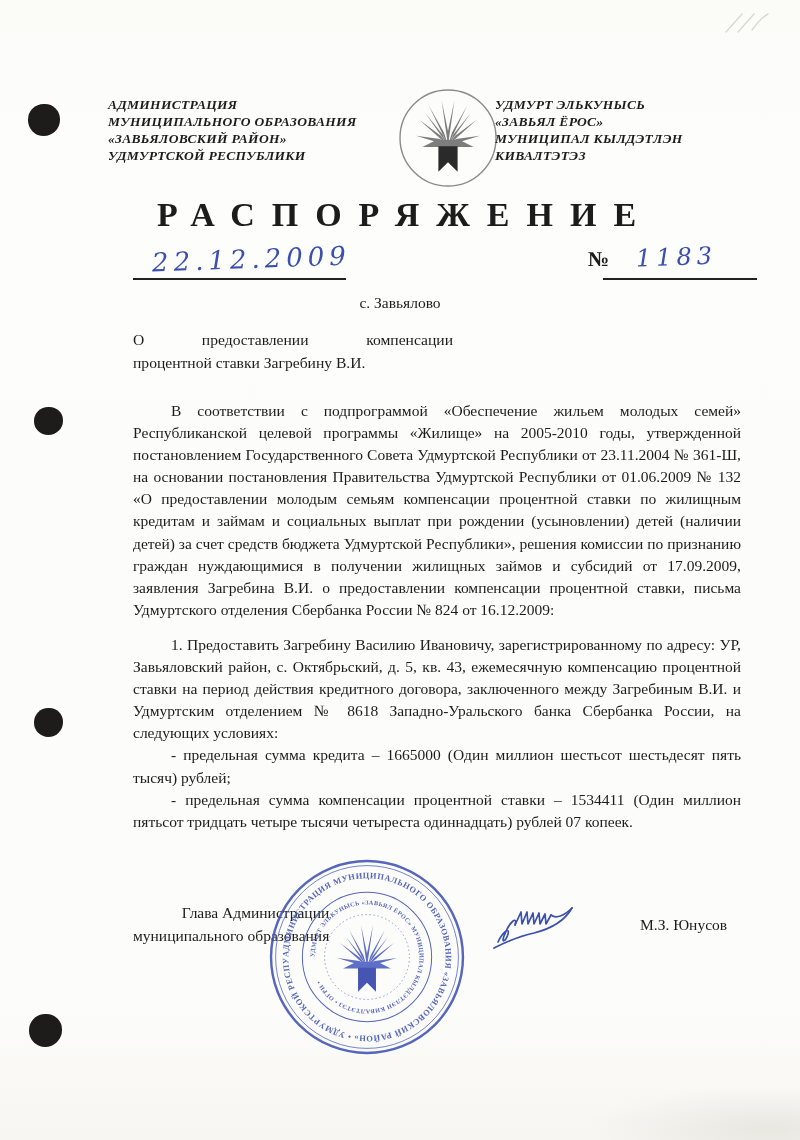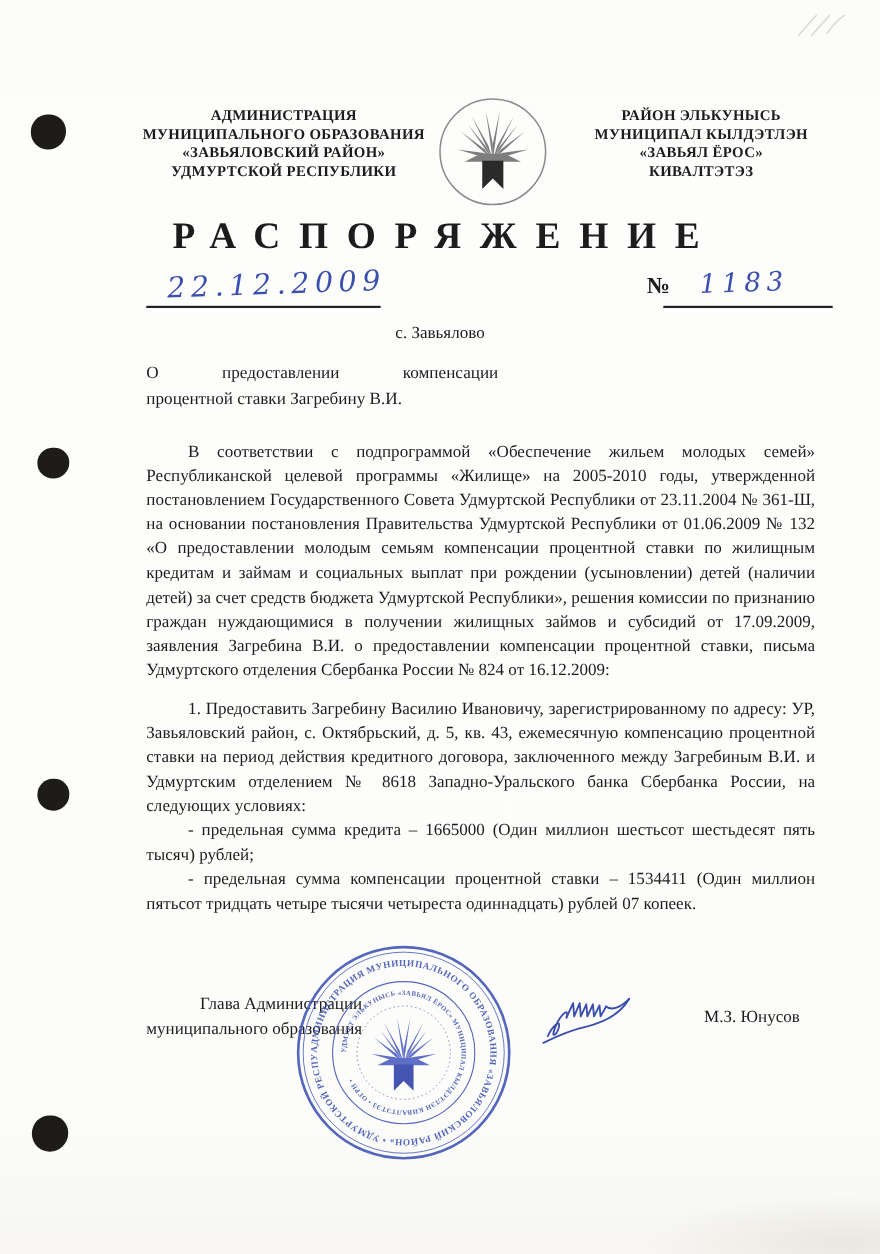--- a/index.html
+++ b/index.html
@@ -12,21 +12,21 @@
       linear-gradient(180deg, #fbfbf8 0%, #fdfdfc 12%, #fcfcfa 88%, #f7f6f2 100%);
     font-family:"Liberation Serif", serif;
     color:#1c1c1c;
     overflow:hidden;
   }
 
   
   .dot { position:absolute; background:#1d1c1b; border-radius:50% 48% 52% 50%; }
 
   
-  .hdr-block { position:absolute; text-align:center; font-weight:bold; font-size:13.5px; line-height:17px; letter-spacing:.3px; }
+  .hdr-block { position:absolute; text-align:left; font-weight:bold; font-size:13.5px; line-height:17px; letter-spacing:.3px;font-style:italic; }
 
   
   .doc-title { position:absolute; left:0; right:0; top:196px; text-align:center;
     font-weight:bold; font-size:34px; letter-spacing:17px; padding-left:10px; }
 
   
   .ink { color:#3a4fae; font-family:"DejaVu Serif", serif; font-style:italic; }
   .hand-date { position:absolute; left:152px; top:244px; font-size:26px; letter-spacing:5px; transform:rotate(-2deg); }
   .hand-num  { position:absolute; left:636px; top:243px; font-size:24px; letter-spacing:5px; transform:rotate(-2deg); }
   .rule { position:absolute; border-bottom:2px solid #222; height:0; }
@@ -103,23 +103,23 @@
   </div>
 
   <div class="emblem-hdr">
     <svg viewBox="0 0 102 106" width="102" height="106" style="--wing:#7d7d7d; --ribbon:#2a2a2a;">
       <circle cx="51" cy="53" r="48" fill="none" stroke="#8b8b8b" stroke-width="1.4"></circle>
       <use href="#emblem" transform="translate(51,54) scale(0.8) translate(-50,-52)"></use>
     </svg>
   </div>
 
   <div class="hdr-block" style="left:495px;top:96px;width:285px">
-    <div>РАЙОН  ЭЛЬКУНЫСЬ</div>
+    <div>УДМУРТ  ЭЛЬКУНЫСЬ</div>
+    <div>«ЗАВЬЯЛ ЁРОС»</div>
     <div>МУНИЦИПАЛ КЫЛДЭТЛЭН</div>
-    <div>«ЗАВЬЯЛ ЁРОС»</div>
     <div>КИВАЛТЭТЭЗ</div>
   </div>
 
   <div class="doc-title">РАСПОРЯЖЕНИЕ</div>
 
   <div class="hand-date ink">22.12.2009</div>
   <div class="rule" style="left:133px;top:278px;width:213px"></div>
   <div class="num-label">№</div>
   <div class="hand-num ink">1183</div>
   <div class="rule" style="left:603px;top:278px;width:154px"></div>

